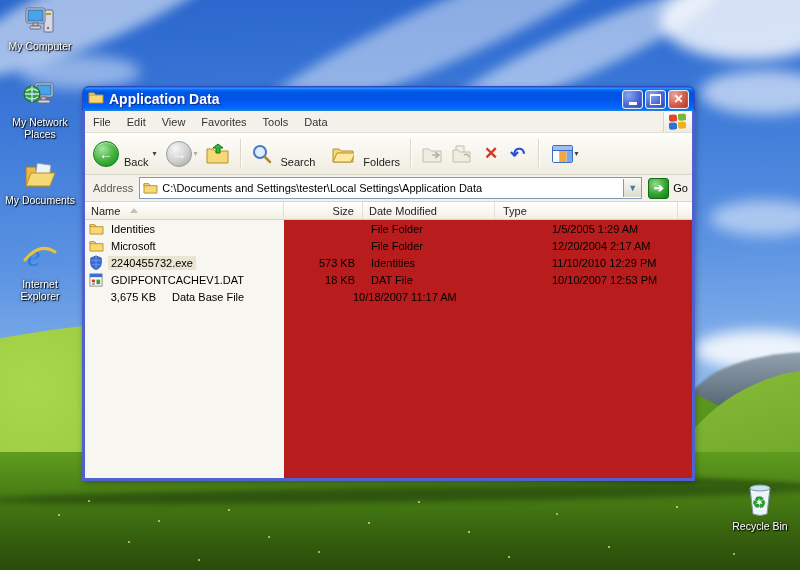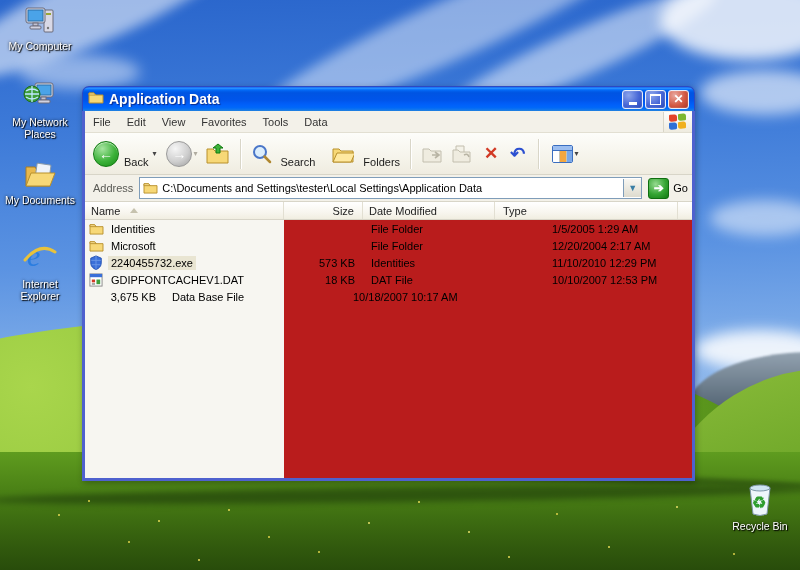--- a/index.html
+++ b/index.html
@@ -406,20 +406,20 @@
                 </span>
                 <span class="fname">GDIPFONTCACHEV1.DAT</span>
               </span>
               <span class="fcell fc-size">18 KB</span>
               <span class="fcell fc-type">DAT File</span>
               <span class="fcell fc-date">10/10/2007 12:53 PM</span>
             </div>
             <div class="frow">
               <span class="fcell fc-size">3,675 KB</span>
               <span class="fcell fc-type">Data Base File</span>
-              <span class="fcell fc-date">10/18/2007 10:17 AM</span>
+              <span class="fcell fc-date">10/18/2007 11:17 AM</span>
             </div>
           </div>
       </div>
 
     </div>
   </div>
 </div>
 
 </body></html>

